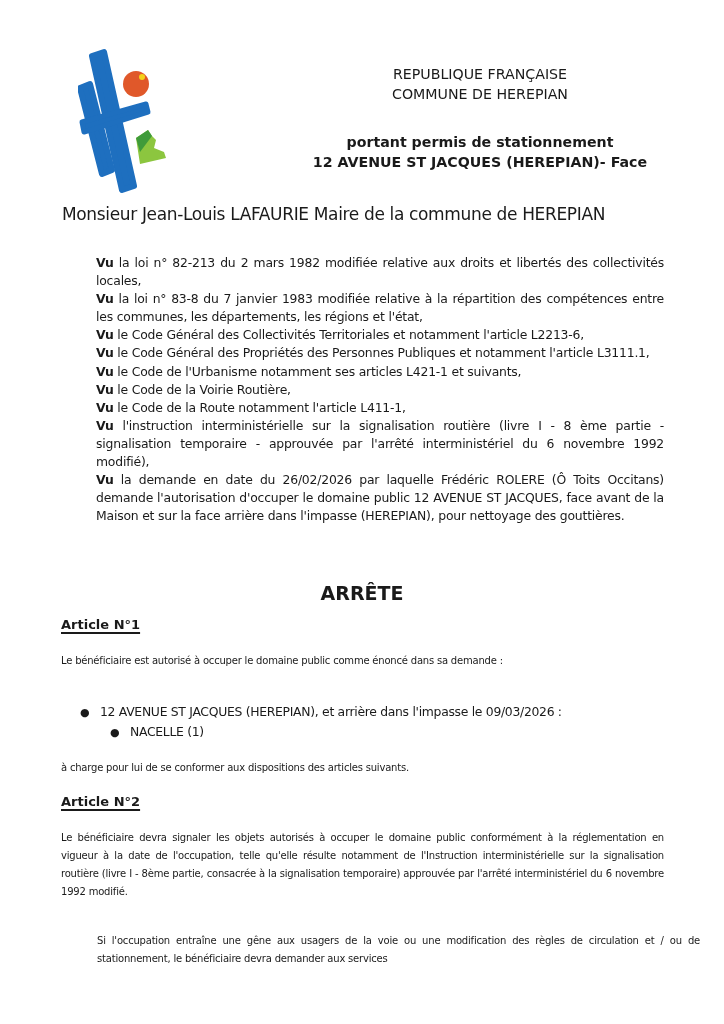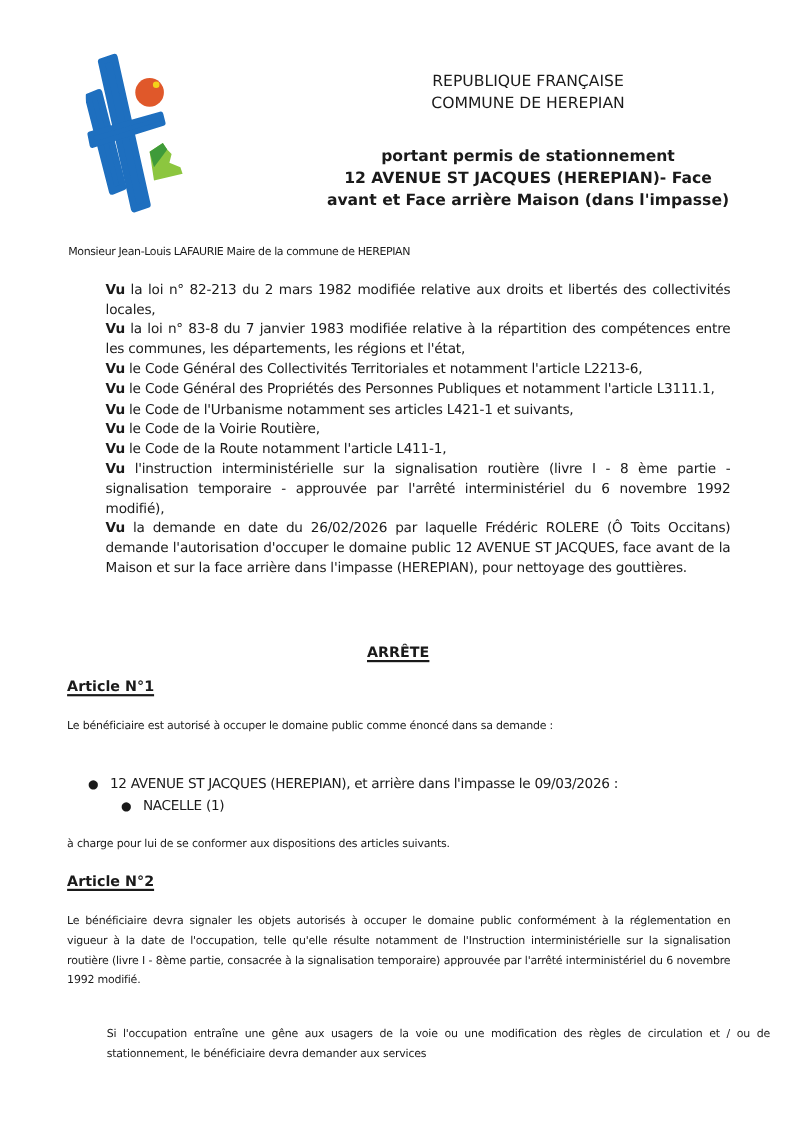--- a/index.html
+++ b/index.html
@@ -4,27 +4,27 @@
 <style>
   html, body { margin: 0; padding: 0; background: #ffffff; }
   body { width: 724px; height: 1024px; position: relative; overflow: hidden;
          font-family: "DejaVu Sans", sans-serif; color: #1a1a1a; }
   .logo { position: absolute; left: 78px; top: 48px; width: 100px; height: 150px; }
   .header { position: absolute; left: 270px; top: 64px; width: 420px; text-align: center; }
   .h-line { font-weight: normal; font-size: 14.2px; line-height: 20px; }
   .h-gap { height: 14px; }
   .h-ref { font-weight: bold; font-size: 14.2px; line-height: 20px; }
   .h-sub { font-weight: bold; font-size: 14.2px; line-height: 20px; }
-  .mayor { position: absolute; left: 62px; top: 221px; font-size: 10px; line-height: 18px; letter-spacing: -0.35px; }
+  .mayor { position: absolute; left: 62px; top: 205px; font-size: 17px; line-height: 18px; letter-spacing: -0.35px; }
   .vu-block { position: absolute; left: 96px; top: 254px; width: 568px; font-size: 12.4px; line-height: 18.1px;
               text-align: justify; letter-spacing: -0.2px; }
   .vu-block p { margin: 0; }
   .vu-block b { font-weight: bold; }
   .arrete { position: absolute; left: 0; width: 724px; top: 582px; text-align: center; }
-  .arrete span { font-weight: bold; font-size: 13px; text-decoration: underline; text-decoration-thickness: 2px; text-underline-offset: 3px; }
+  .arrete span { font-weight: bold; font-size: 19px; text-decoration-thickness: 2px; text-underline-offset: 3px; }
   .art-title { position: absolute; left: 61px; font-weight: bold; font-size: 13px; text-decoration: underline; text-decoration-thickness: 2px; text-underline-offset: 3px; }
   .para { position: absolute; left: 61px; width: 603px; font-size: 10px; line-height: 18.1px; text-align: justify; letter-spacing: -0.2px; }
   .para p { margin: 0; }
   .bullets { position: absolute; left: 80px; top: 703px; font-size: 12.4px; line-height: 18.5px; letter-spacing: -0.3px; }
   .bl { display: flex; align-items: baseline; }
   .bl .dot { width: 20px; display: inline-block; font-size: 11px; }
   .bl.sub { padding-left: 30px; }
 </style>
 </head>
 <body>
@@ -41,21 +41,20 @@
   <path d="M58 90 L70 82 L74 88 L68 96 L62 104 Z" fill="#3f9b3a"></path>
 </svg>
 
 <div class="header">
   <div class="h-line">REPUBLIQUE FRANÇAISE</div>
   <div class="h-line">COMMUNE DE HEREPIAN</div>
   <div class="h-gap"></div>
   <div class="h-gap"></div>
   <div class="h-sub">portant permis de stationnement</div>
   <div class="h-sub">12 AVENUE ST JACQUES (HEREPIAN)- Face</div>
-  <div class="h-sub">avant et Face arrière Maison (dans l'impasse)</div>
 </div>
 
 <div class="mayor">Monsieur Jean-Louis LAFAURIE Maire de la commune de HEREPIAN</div>
 
 <div class="vu-block">
   <p><b>Vu</b><span> la loi n° 82-213 du 2 mars 1982 modifiée relative aux droits et libertés des collectivités locales,</span></p>
   <p><b>Vu</b><span> la loi n° 83-8 du 7 janvier 1983 modifiée relative à la répartition des compétences entre les communes, les départements, les régions et l'état,</span></p>
   <p><b>Vu</b><span> le Code Général des Collectivités Territoriales et notamment l'article L2213-6,</span></p>
   <p><b>Vu</b><span> le Code Général des Propriétés des Personnes Publiques et notamment l'article L3111.1,</span></p>
   <p><b>Vu</b><span> le Code de l'Urbanisme notamment ses articles L421-1 et suivants,</span></p>

